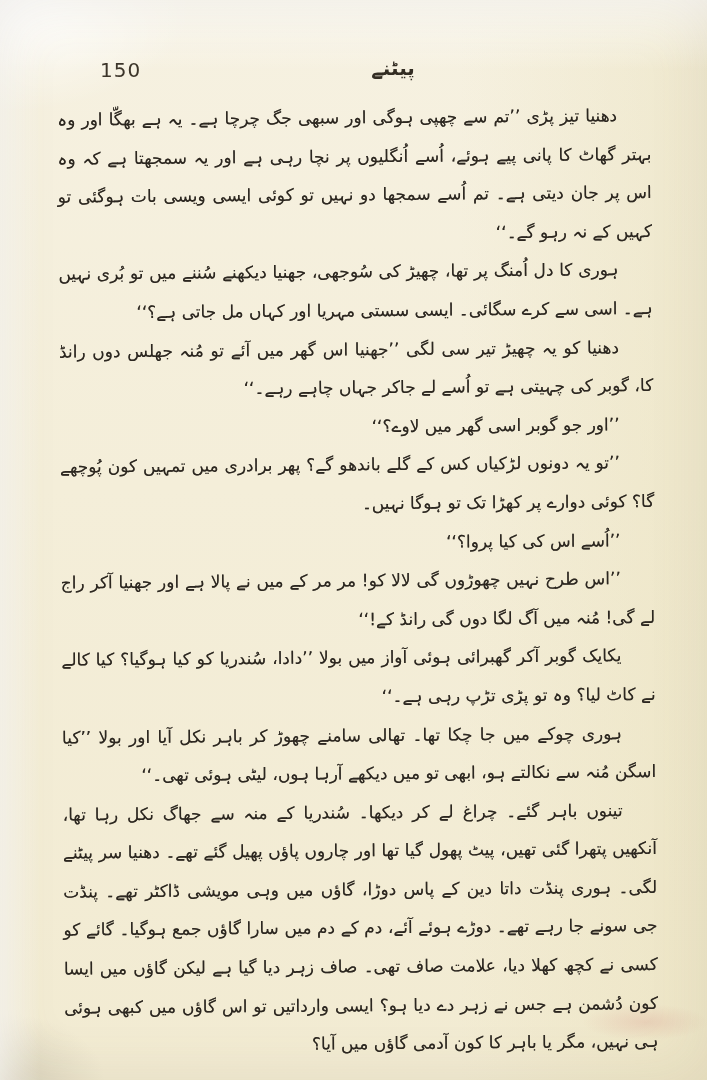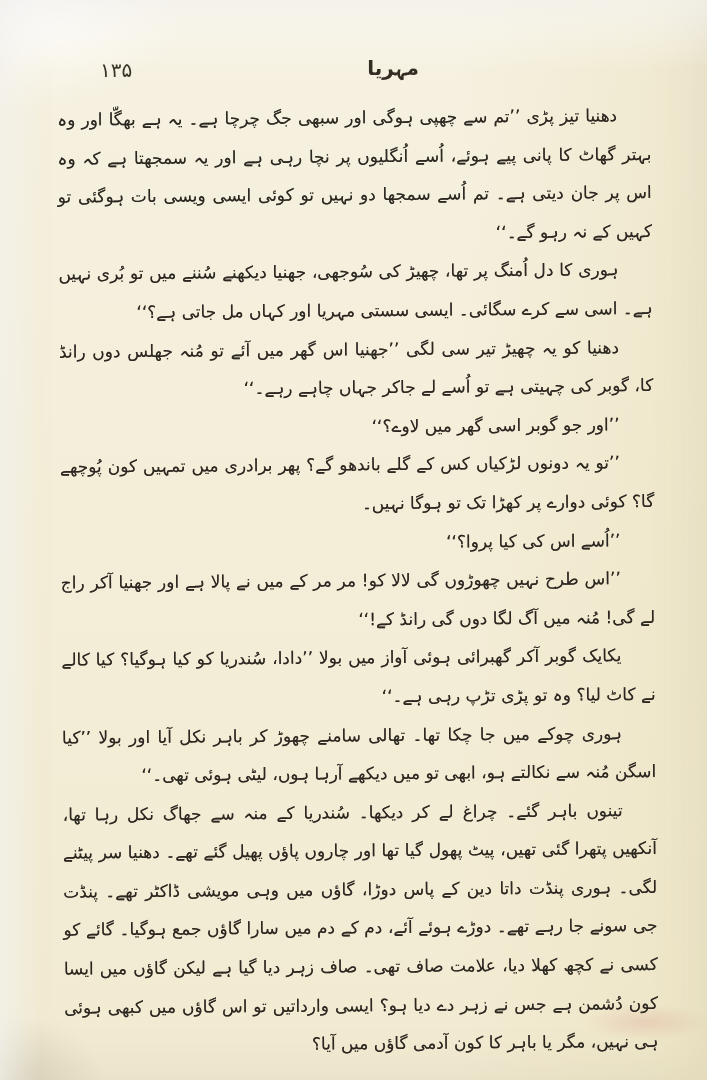--- a/index.html
+++ b/index.html
@@ -68,23 +68,23 @@
     margin: 0;
     padding: 0;
     text-indent: 34px;
   }
 </style>
 </head>
 <body>
 
 <div class="page">
 
-  <div class="page-number">۱۳۵</div>
+  <div class="page-number">150</div>
 
-  <div class="running-header">مہریا</div>
+  <div class="running-header">پیٹنے</div>
 
   <div class="text-block" dir="rtl">
     <p>دھنیا تیز پڑی ’’تم سے چھپی ہوگی اور سبھی جگ چرچا ہے۔ یہ ہے بھگّا اور وہ بہتر گھاٹ کا پانی پیے ہوئے، اُسے اُنگلیوں پر نچا رہی ہے اور یہ سمجھتا ہے کہ وہ اس پر جان دیتی ہے۔ تم اُسے سمجھا دو نہیں تو کوئی ایسی ویسی بات ہوگئی تو کہیں کے نہ رہو گے۔‘‘</p>
     <p>ہوری کا دل اُمنگ پر تھا، چھیڑ کی سُوجھی، جھنیا دیکھنے سُننے میں تو بُری نہیں ہے۔ اسی سے کرے سگائی۔ ایسی سستی مہریا اور کہاں مل جاتی ہے؟‘‘</p>
     <p>دھنیا کو یہ چھیڑ تیر سی لگی ’’جھنیا اس گھر میں آئے تو مُنہ جھلس دوں رانڈ کا، گوبر کی چہیتی ہے تو اُسے لے جاکر جہاں چاہے رہے۔‘‘</p>
     <p>’’اور جو گوبر اسی گھر میں لاوے؟‘‘</p>
     <p>’’تو یہ دونوں لڑکیاں کس کے گلے باندھو گے؟ پھر برادری میں تمہیں کون پُوچھے گا؟ کوئی دوارے پر کھڑا تک تو ہوگا نہیں۔</p>
     <p>’’اُسے اس کی کیا پروا؟‘‘</p>
     <p>’’اس طرح نہیں چھوڑوں گی لالا کو! مر مر کے میں نے پالا ہے اور جھنیا آکر راج لے گی! مُنہ میں آگ لگا دوں گی رانڈ کے!‘‘</p>
     <p>یکایک گوبر آکر گھبرائی ہوئی آواز میں بولا ’’دادا، سُندریا کو کیا ہوگیا؟ کیا کالے نے کاٹ لیا؟ وہ تو پڑی تڑپ رہی ہے۔‘‘</p>

